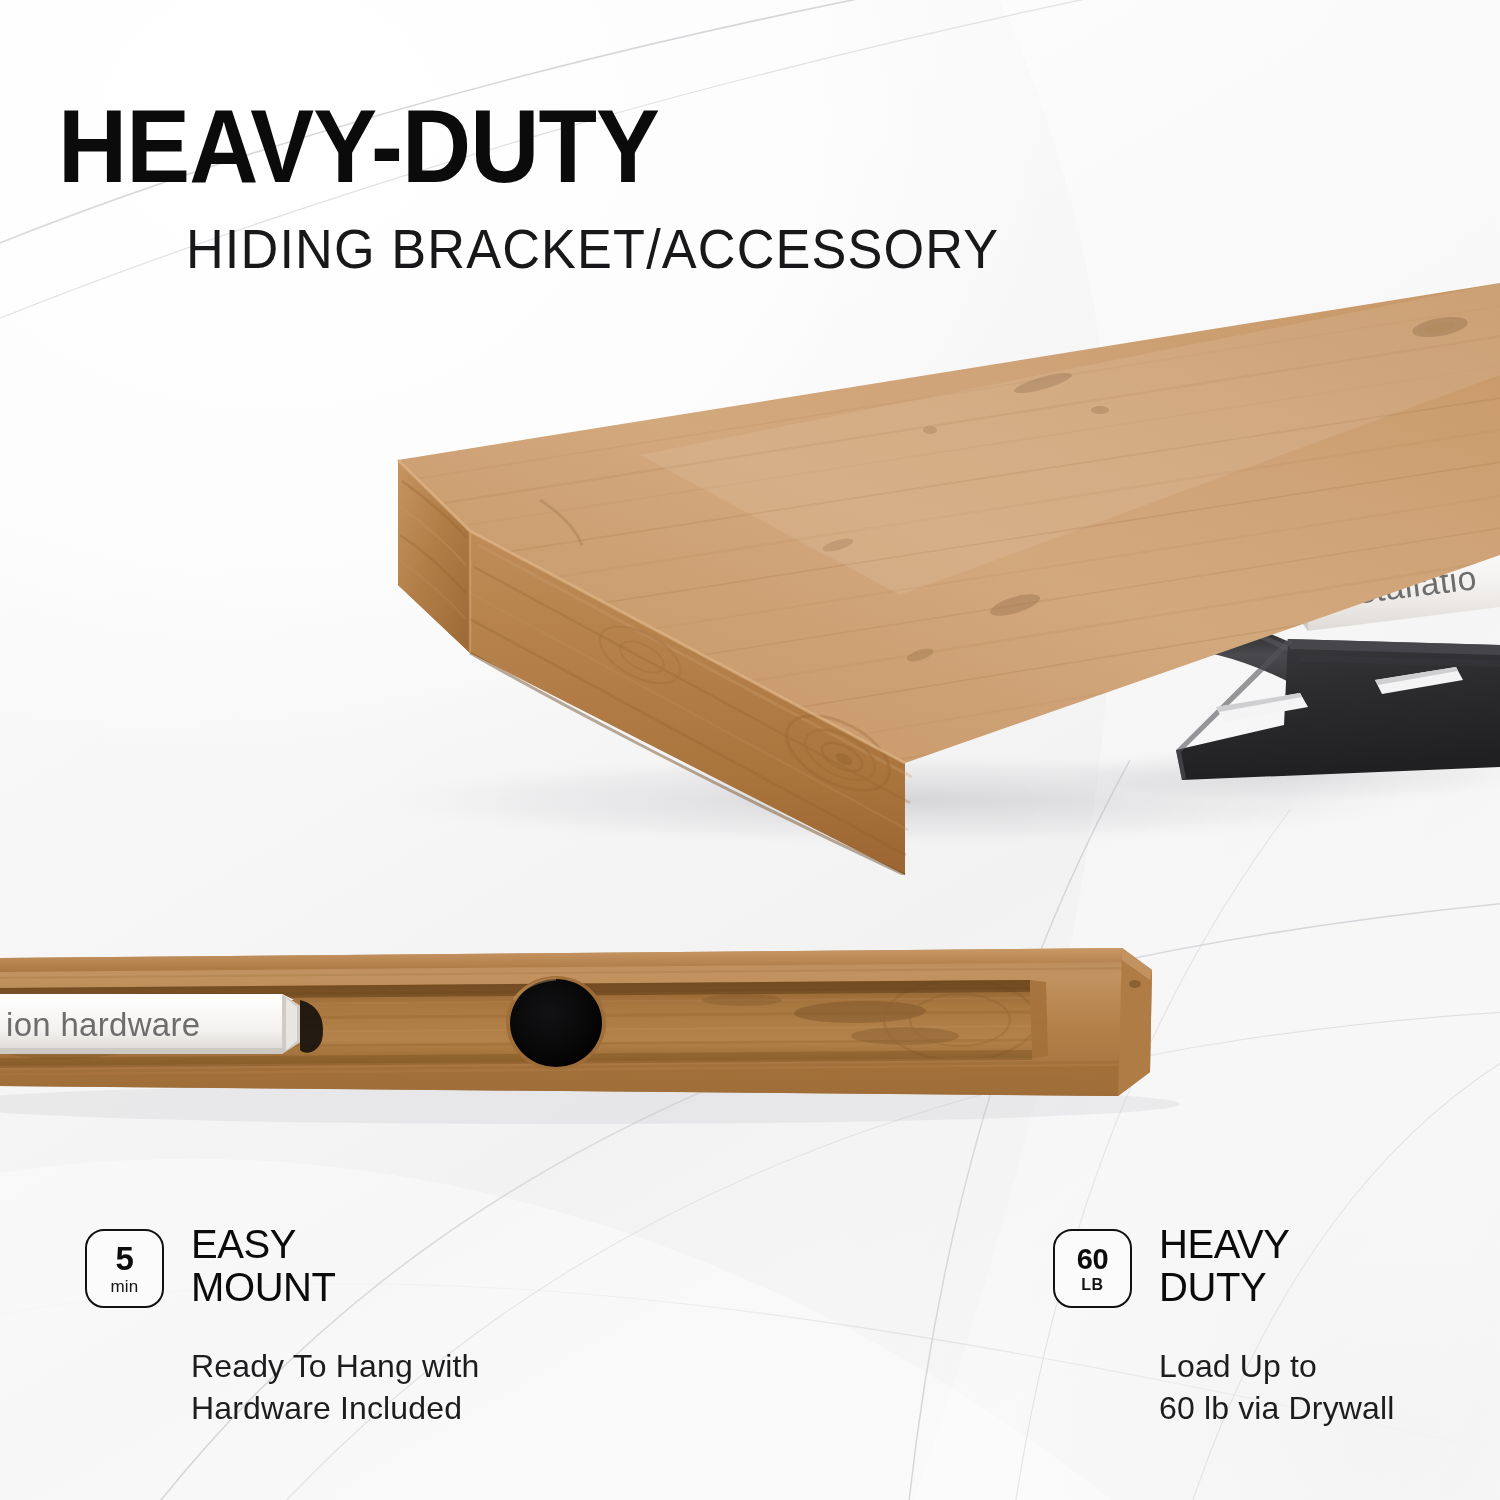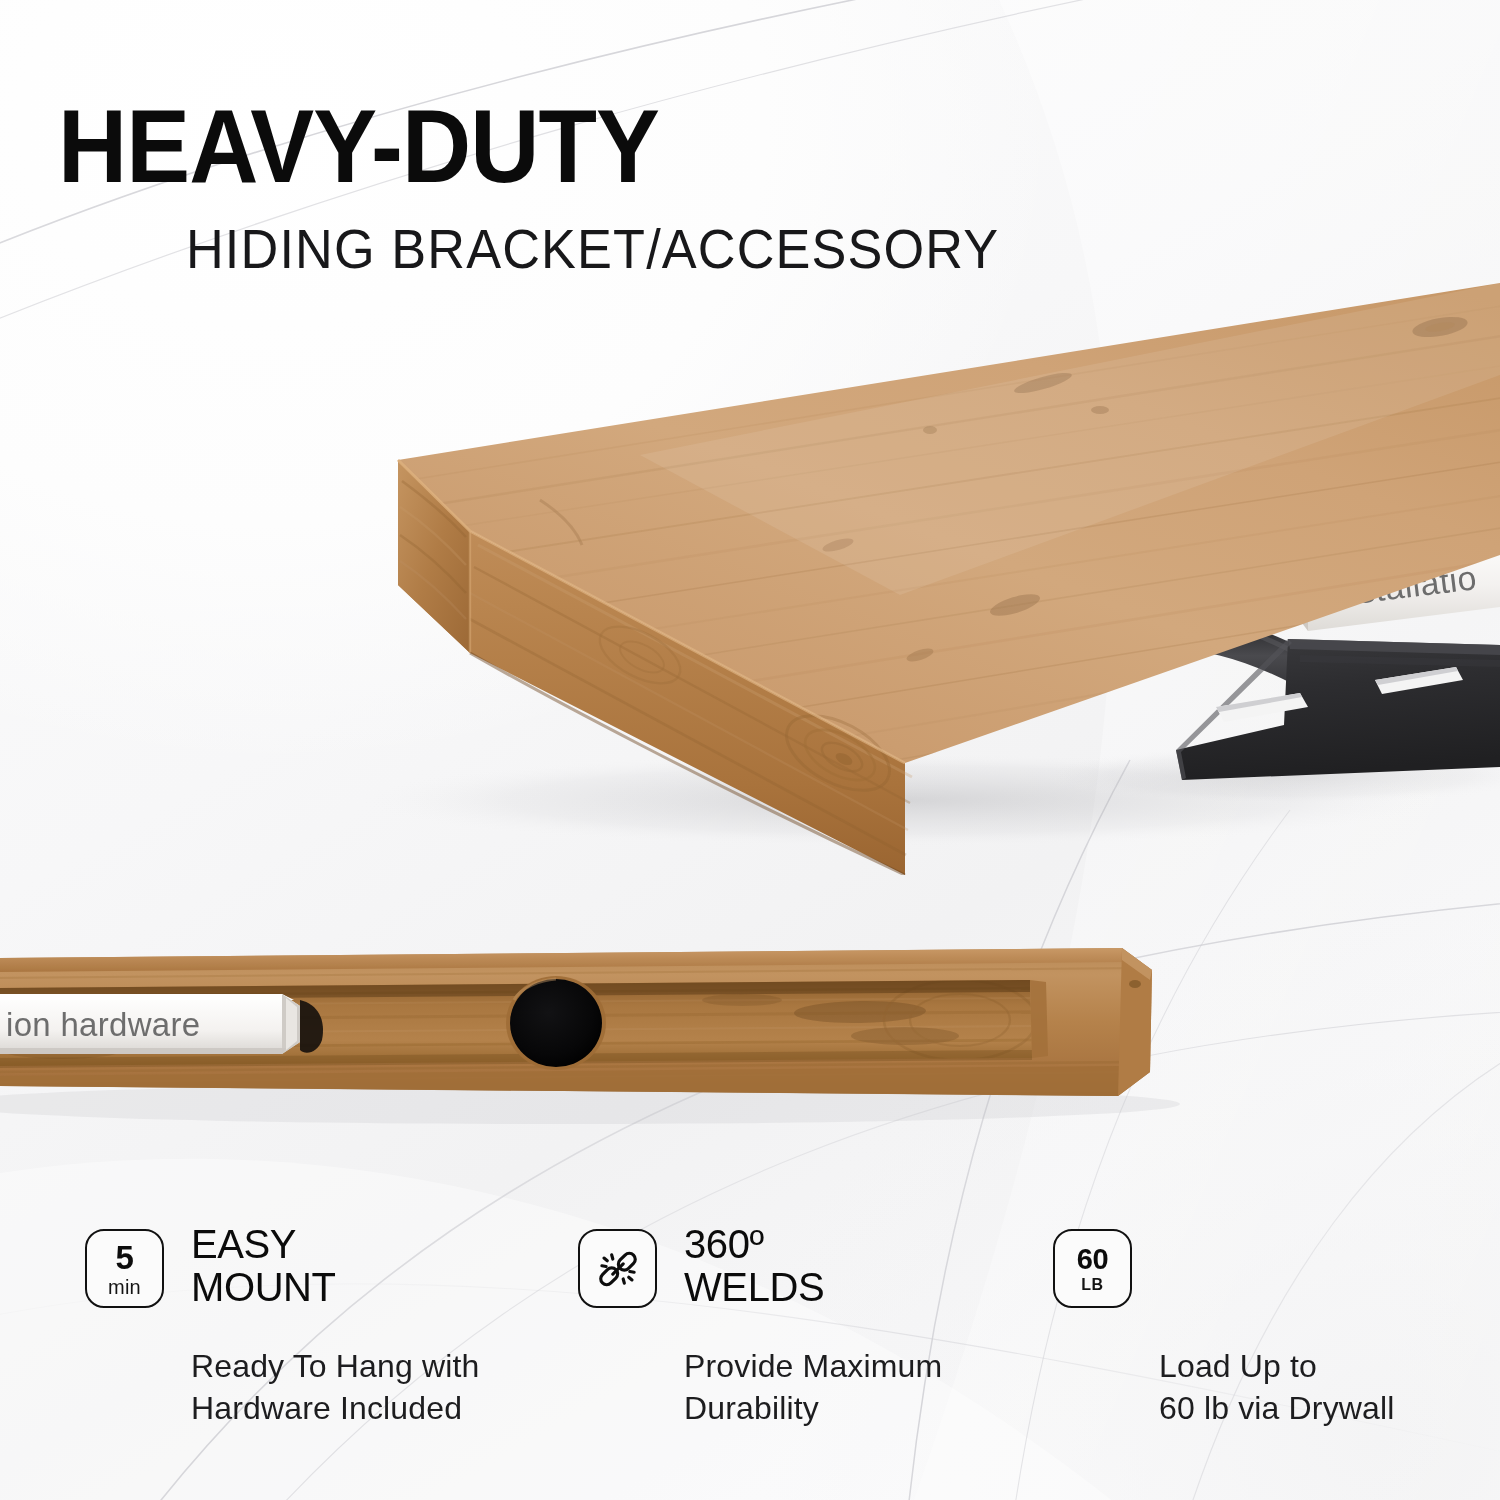--- a/index.html
+++ b/index.html
@@ -79,21 +79,21 @@
     display:flex; flex-direction:column;
     align-items:center; justify-content:center;
     line-height:1;
   }
   .badge-num {
     font-size:33px; font-weight:700; color:#0c0c0c;
     letter-spacing:-0.5px;
   }
   .badge-num.small { font-size:29px; }
   .badge-unit {
-    font-size:20px; font-weight:400; color:#141414;
+    font-size:17px; font-weight:400; color:#141414;
     margin-top:3px; letter-spacing:0.2px;
   }
   .badge-unit.caps { font-size:16px; letter-spacing:0.6px;font-weight:bold; }
 
   .badge-icon { width:46px; height:46px; }
 
   .feature-title {
     position:absolute; left:106px; top:-5px;
     font-size:40px; font-weight:400; color:#0b0b0b;
     line-height:1.07; letter-spacing:-0.4px;
@@ -409,53 +409,29 @@
           <span class="badge-num">5</span>
           <span class="badge-unit">min</span>
         </div>
         <div class="feature-title">EASY
 MOUNT</div>
       </div>
       <div class="feature-desc">Ready To Hang with
 Hardware Included</div>
     </div>
 
-    <div class="feature" id="feature-1">
-      <div class="feature-head">
-        <div class="badge">
-          <svg class="badge-icon" viewBox="0 0 48 48" fill="none" stroke="#0d0d0d" stroke-width="3.3" stroke-linecap="round" stroke-linejoin="round">
-
-            <path d="M26.2 14.6 L31.4 9.4 a6.2 6.2 0 0 1 8.8 8.8 L35 23.4 a6.2 6.2 0 0 1 -8.8 -8.8 Z"></path>
-
-            <path d="M21.8 33.4 L16.6 38.6 a6.2 6.2 0 0 1 -8.8 -8.8 L13 24.6 a6.2 6.2 0 0 1 8.8 8.8 Z"></path>
-
-            <path d="M18.6 29.4 L29.4 18.6"></path>
-
-            <path d="M17.4 9.2 L18.6 13.6"></path>
-            <path d="M9.4 12.6 L12.8 15.4"></path>
-            <path d="M7.2 20.6 L11.6 21.4"></path>
-
-            <path d="M30.6 38.8 L29.4 34.4"></path>
-            <path d="M38.6 35.4 L35.2 32.6"></path>
-            <path d="M40.8 27.4 L36.4 26.6"></path>
-          </svg>
-        </div>
-        <div class="feature-title">360º
-WELDS</div>
-      </div>
-      <div class="feature-desc">Provide Maximum
-Durability</div>
-    </div>
 
     <div class="feature" id="feature-2">
       <div class="feature-head">
         <div class="badge">
           <span class="badge-num small">60</span>
           <span class="badge-unit caps">LB</span>
         </div>
+        <div class="feature-title">HEAVY
+DUTY</div>
       </div>
       <div class="feature-desc">Load Up to
 60 lb via Drywall</div>
     </div>
 
   </div>
 
 </div>
 
 </body></html>

